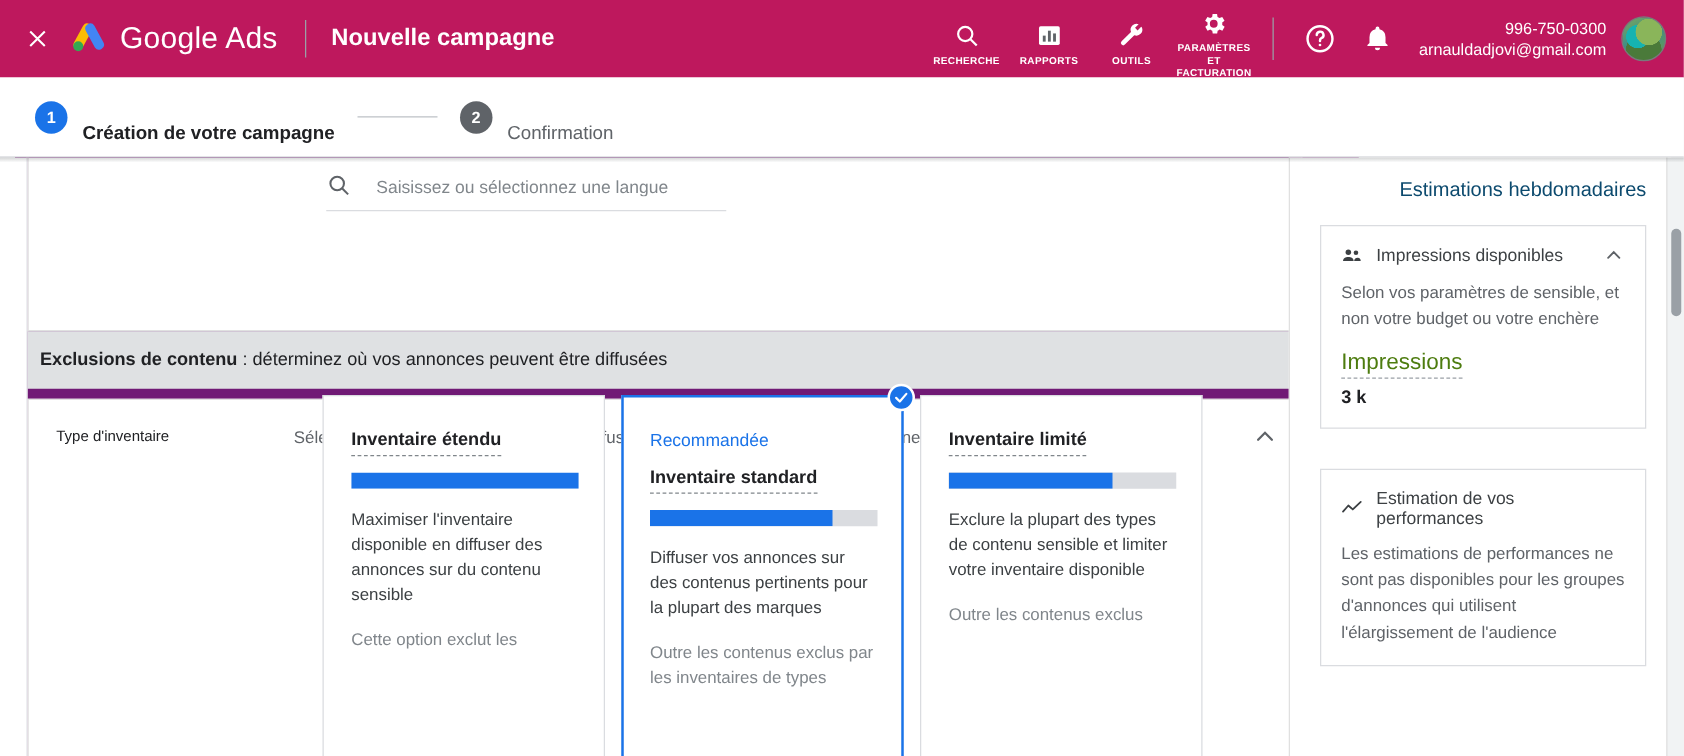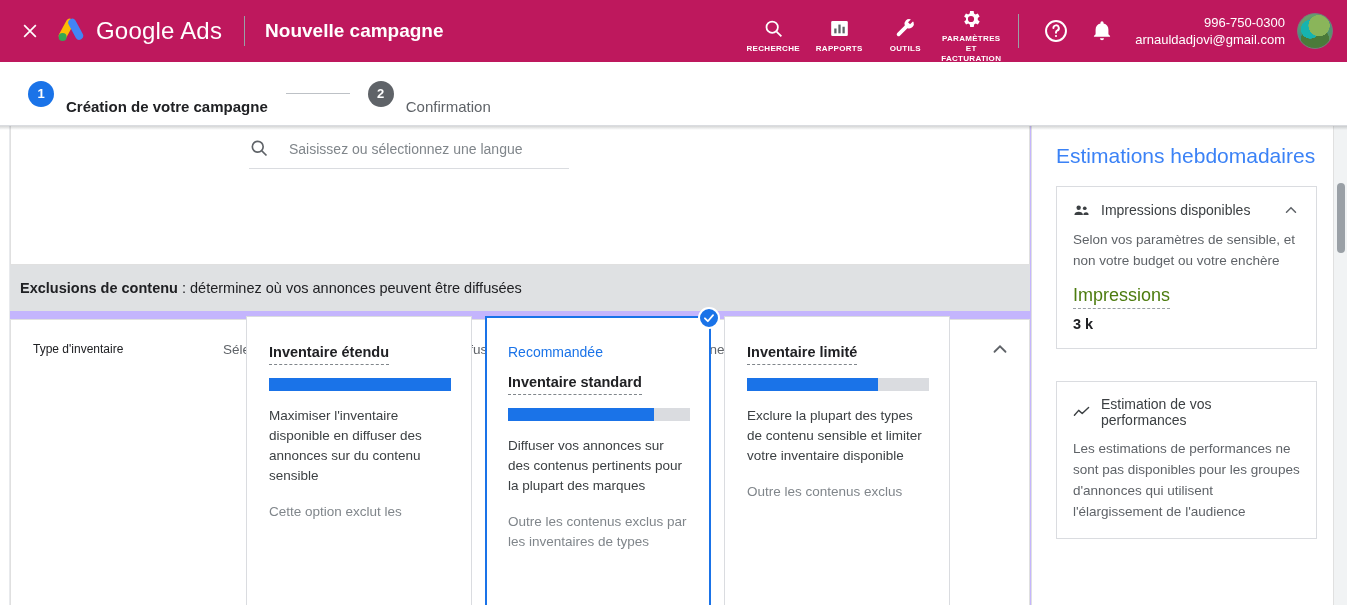--- a/index.html
+++ b/index.html
@@ -81,22 +81,22 @@
   .step-num.active { background: #1a73e8; }
   .step-num.idle { background: #5f6368; }
   .step-label { margin-left: 12px; font-size: 15px; margin-top: 26px; }
   .step-label.active { color: #202124; font-weight: 700; }
   .step-label.idle { color: #5f6368; font-weight: 400; }
   .step-line { width: 64px; height: 1px; background: #bdc1c6; margin: 0 18px; }
   .stepper-pad { width: 28px; }
 
   
   .body-area {
-    position: absolute; left: 0; top: 126px; width: 1075px; height: 479px;
-    background: #c4b5fd; overflow: hidden;
+    position: absolute; left: 12px; top: 126px; width: 1075px; height: 479px;
+    background: #701a75; overflow: hidden;
   }
   .left-gutter {
     position: absolute; left: 0; top: 0; width: 10px; height: 479px;
     background: #ffffff; border-right: 1px solid #e8eaed;
   }
   .panel-top {
     position: absolute; left: 10px; top: 0; width: 1020px; height: 139px;
     background: #ffffff; border: 1px solid #e0e0e0; border-top: none;
   }
   .lang-search {
@@ -183,21 +183,21 @@
     width: 22px; height: 22px; border-radius: 50%; background: #1a73e8;
     color: #ffffff; display: flex; align-items: center; justify-content: center;
     border: 2px solid #ffffff;
   }
 
   
   .sidebar {
     position: absolute; left: 1031px; top: 126px; width: 306px; height: 479px;
     background: #ffffff; border-left: 1px solid #e0e0e0; padding: 18px 20px 0 24px;
   }
-  .side-title { font-size: 21px; color: #3b82f6; margin-bottom: 18px; }
+  .side-title { font-size: 16px; color: #0c4a6e; margin-bottom: 18px; text-align: right; }
   .side-card {
     border: 1px solid #dadce0; padding: 14px 16px 16px 16px; margin-bottom: 32px;
     background: #ffffff;
   }
   .side-card-head {
     display: flex; align-items: center; gap: 11px; margin-bottom: 10px;
   }
   .side-card-head .ci { width: 17px; height: 17px; color: #3c4043; flex: none; }
   .side-card-head .ct { font-size: 14px; color: #3c4043; flex: 1; }
   .side-card-head .cc { width: 18px; height: 18px; color: #5f6368; cursor: pointer; }

